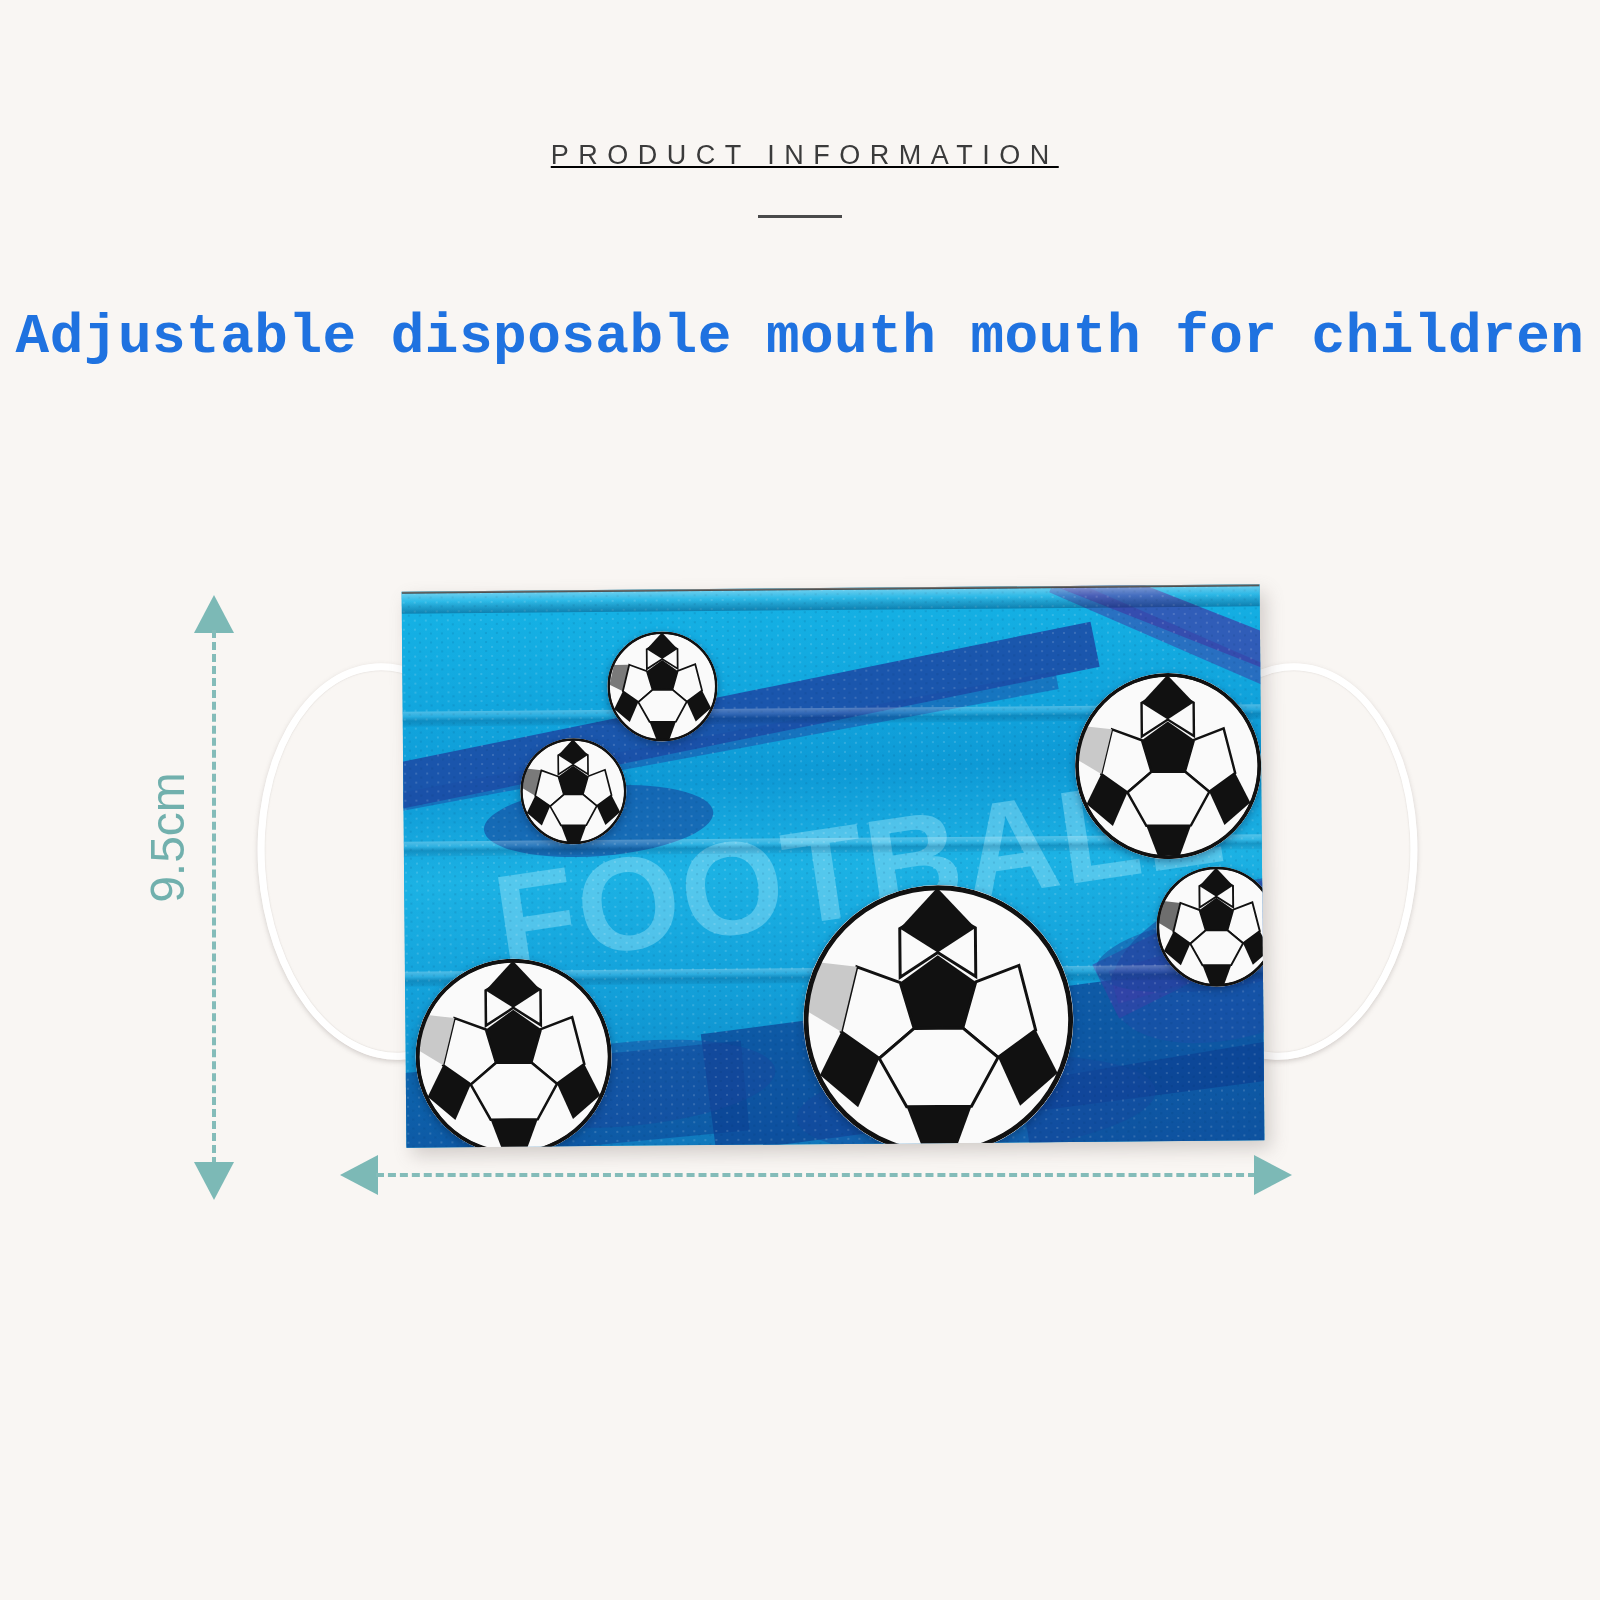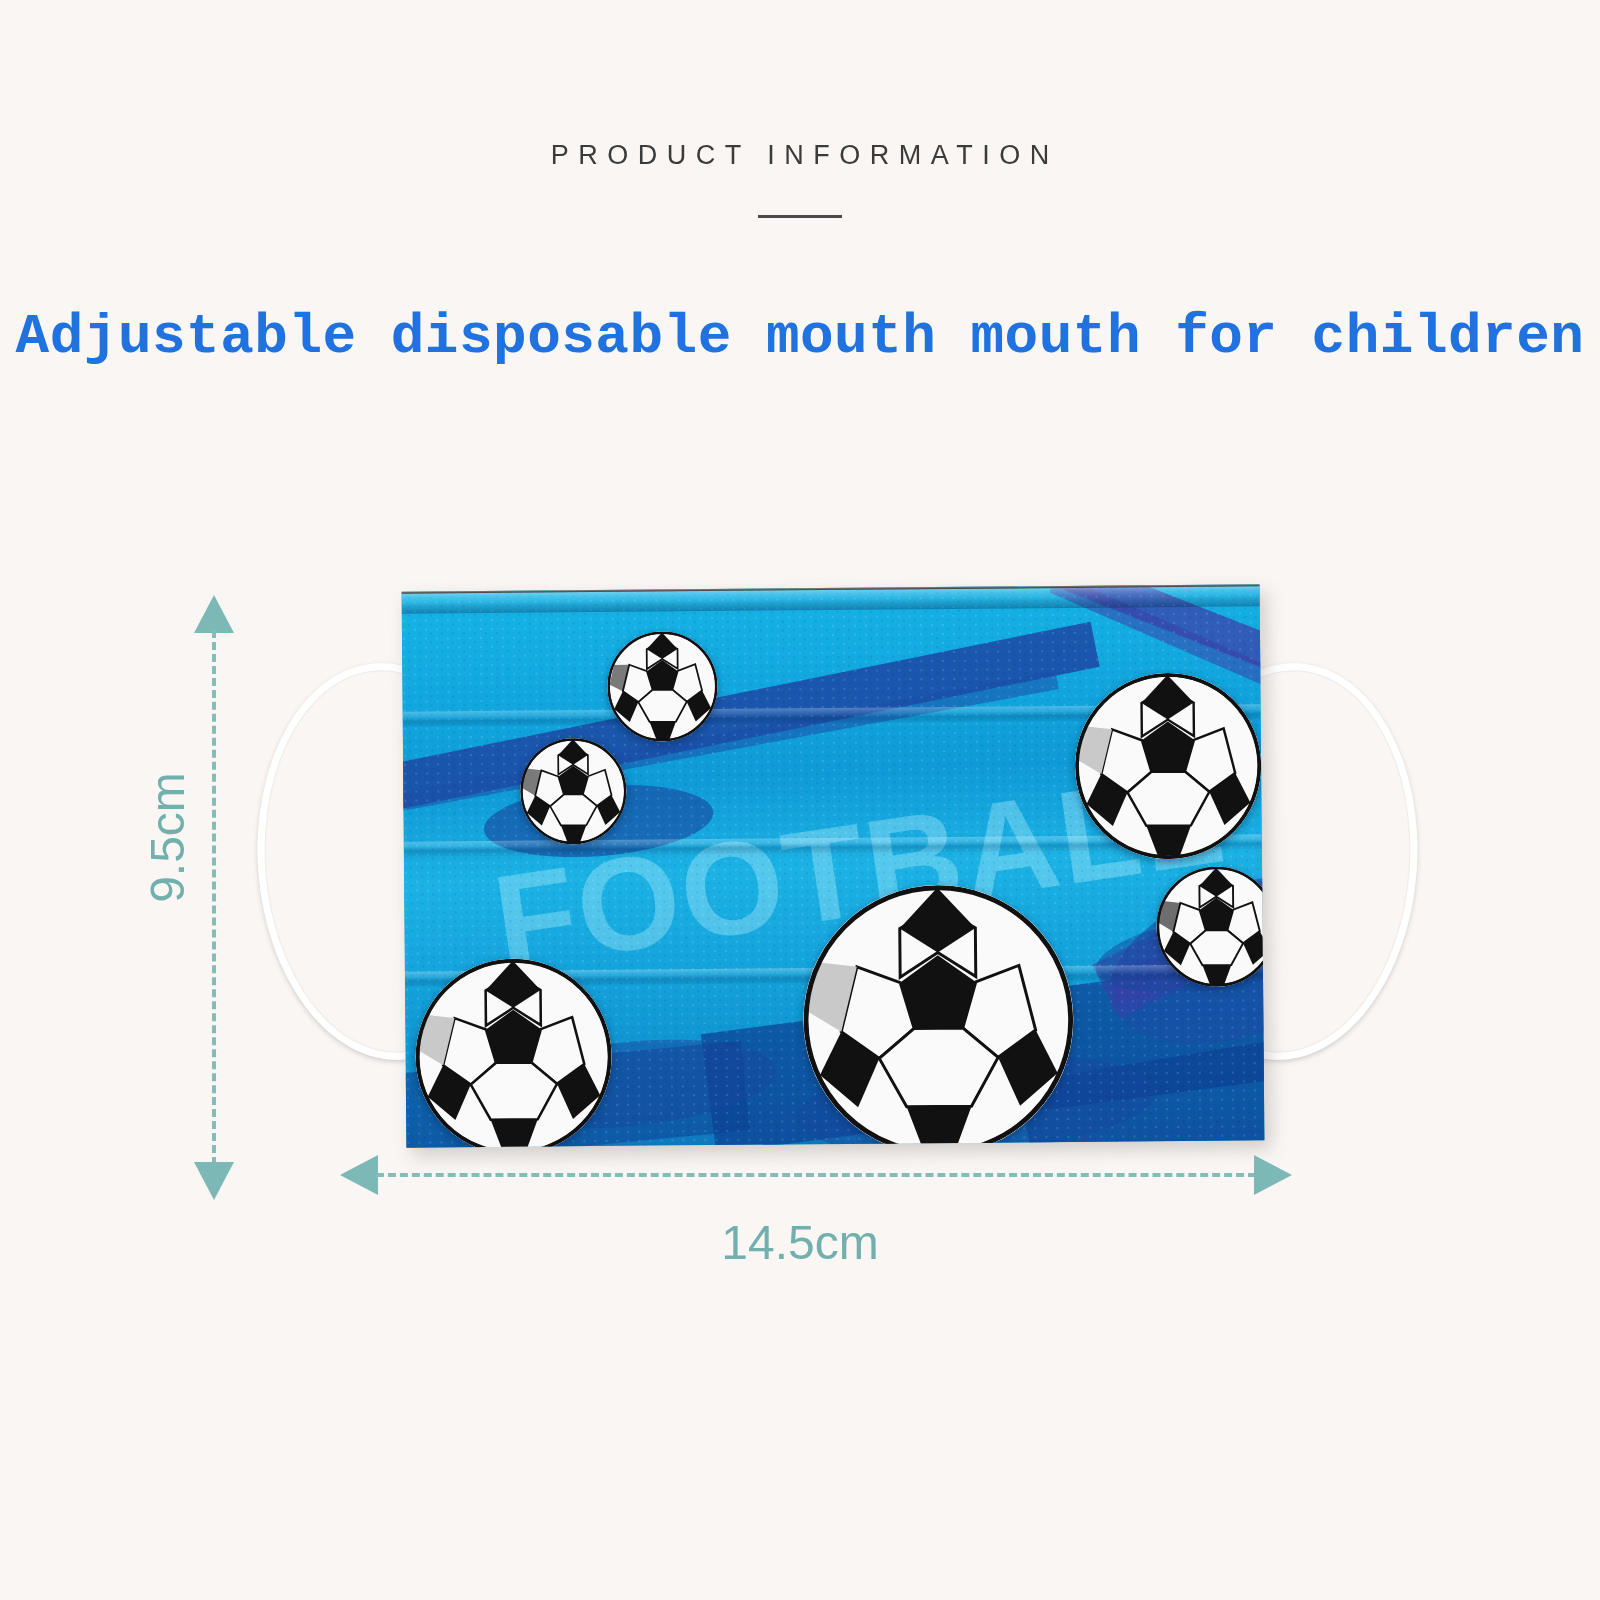--- a/index.html
+++ b/index.html
@@ -15,20 +15,21 @@
     position: relative;
   }
 
   
   #section-header {
     position: absolute;
     top: 140px;
     left: 0;
     width: 1600px;
     text-align: center;
+    text-decoration: underline;
   }
   #eyebrow-text {
     font-family: "Liberation Sans", sans-serif;
     font-size: 27px;
     font-weight: 300;
     letter-spacing: 9.5px;
     color: #3b3b3b;
     text-indent: 9.5px;
     white-space: nowrap;
   }
@@ -418,15 +419,14 @@
   </div>
 
   <div class="arrow arrow-up" style="left:194px; top:595px;"></div>
   <div class="dim-line-v" style="left:212px; top:630px; height:535px;"></div>
   <div class="arrow arrow-down" style="left:194px; top:1162px;"></div>
   <div id="dim-label-height">9.5cm</div>
 
   <div class="arrow arrow-left" style="left:340px; top:1155px;"></div>
   <div class="dim-line-h" style="left:376px; top:1173px; width:880px;"></div>
   <div class="arrow arrow-right" style="left:1254px; top:1155px;"></div>
-  <div id="dim-label-width">14.5cm</div>
 
 </div>
 
 </body></html>

